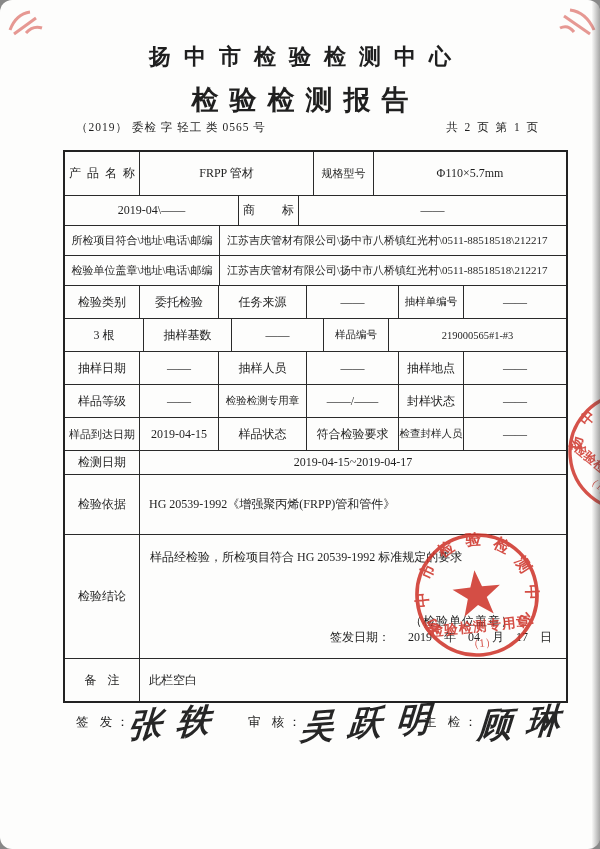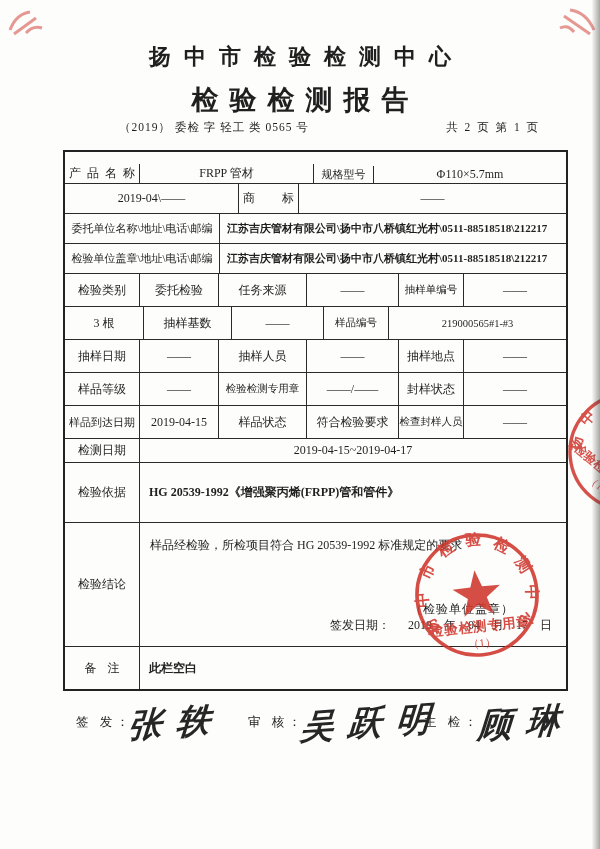--- a/index.html
+++ b/index.html
@@ -1,56 +1,57 @@
 <!DOCTYPE html>
 <html><head>
 <meta charset="utf-8">
 <style>
   * { margin:0; padding:0; box-sizing:border-box; }
   html,body { background:#888; }
   .page {
     position:relative; width:600px; height:849px; margin:0 auto;
     background:#fdfdfc; color:#1f1f1f; overflow:hidden;
     font-family:"Liberation Serif","DejaVu Serif",serif;
+    border-radius:12px;
   }
   
   .org-name {
     position:absolute; top:42px; left:0; width:100%;
     text-align:center; font-size:22px; font-weight:bold;
     letter-spacing:13px; text-indent:13px;
   }
   .report-title {
     position:absolute; top:82px; left:0; width:100%;
     text-align:center; font-size:27px; font-weight:bold;
     letter-spacing:11px; text-indent:11px;
   }
   .meta-line { position:absolute; top:120px; left:0; width:100%; font-size:11.5px; }
-  .report-no { position:absolute; left:76px; top:0; letter-spacing:1px;margin-left:43px; }
+  .report-no { position:absolute; left:76px; top:0; letter-spacing:1px; }
   .page-info { position:absolute; right:60px; top:0; letter-spacing:2px; }
 
   
   .report-table {
     position:absolute; left:63px; top:150px; width:505px;
     border:2px solid #222;
   }
   .row { display:flex; border-bottom:1px solid #2a2a2a; }
   .row:last-child { border-bottom:none; }
   .cell {
     border-right:1px solid #2a2a2a; display:flex; align-items:center;
     justify-content:center; font-size:12px; padding:1px 4px;
     overflow:hidden; white-space:nowrap;
   }
   .cell:last-child { border-right:none; flex:1; }
-  .cell.left { justify-content:flex-start;font-weight:bold; }
+  .cell.left { justify-content:flex-start; }
   .jspread { display:block; width:100%; text-align:justify; text-align-last:justify; }
   .w75 {width:75px; flex:none;} .w174{width:174px; flex:none;} .w60{width:60px; flex:none;}
   .w155{width:155px; flex:none;} .w79{width:79px; flex:none;} .w88{width:88px; flex:none;}
   .w92{width:92px; flex:none;} .w65{width:65px; flex:none;text-align:center;}
   .fs11 { font-size:11px; } .fs105 { font-size:10.5px; }
-  .h32{height:32px;align-items:flex-end;} .h30{height:30px;} .h33{height:33px;}
+  .h32{height:44px;} .h30{height:30px;} .h33{height:33px;}
   .h24{height:24px;} .h60{height:60px;} .h124{height:124px;} .h42{height:42px;}
 
   .concl-cell { position:relative; display:block; padding:0; }
   .concl-text { position:absolute; top:14px; left:10px; font-size:12px; }
   .seal-note  { position:absolute; top:78px; right:52px; font-size:12px; letter-spacing:1px; }
   .issue-line { position:absolute; bottom:12px; right:14px; font-size:12px; }
   .issue-line .val { word-spacing:9px; margin-left:18px; }
 
   
   .sign-row { position:absolute; top:700px; left:0; width:100%; height:70px; }
@@ -107,21 +108,21 @@
 
     <div class="row h30">
       <div class="cell w174">2019-04\——</div>
       <div class="cell w60">
           <span class="jspread">商标</span>
         </div>
       <div class="cell">——</div>
     </div>
 
     <div class="row h30">
-      <div class="cell w155 fs11">委托单位名称\地址\电话\邮编</div>
+      <div class="cell w155 fs11">所检项目符合\地址\电话\邮编</div>
       <div class="cell left fs11" style="padding-left:7px;">江苏吉庆管材有限公司\扬中市八桥镇红光村\0511-88518518\212217</div>
     </div>
 
     <div class="row h30">
       <div class="cell w155 fs11">检验单位盖章\地址\电话\邮编</div>
       <div class="cell left fs11" style="padding-left:7px;">江苏吉庆管材有限公司\扬中市八桥镇红光村\0511-88518518\212217</div>
     </div>
 
     <div class="row h33">
       <div class="cell w75">检验类别</div>

